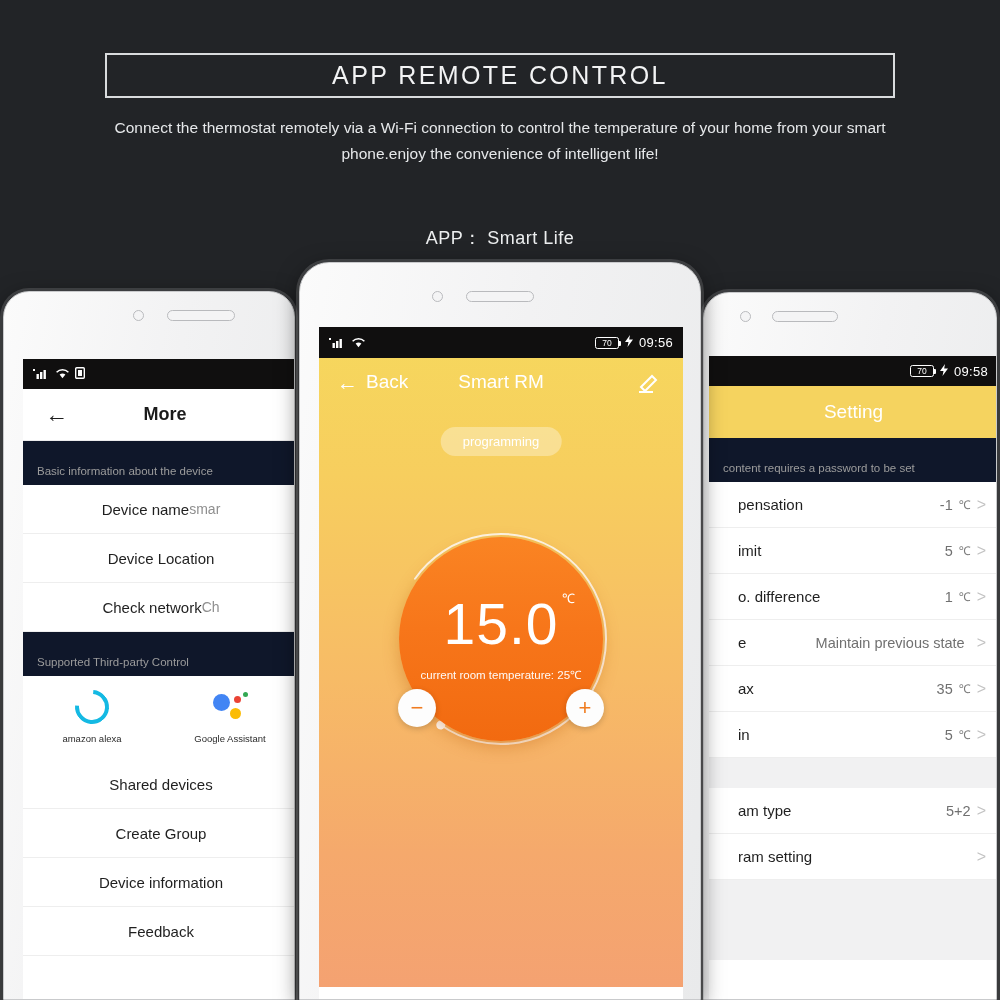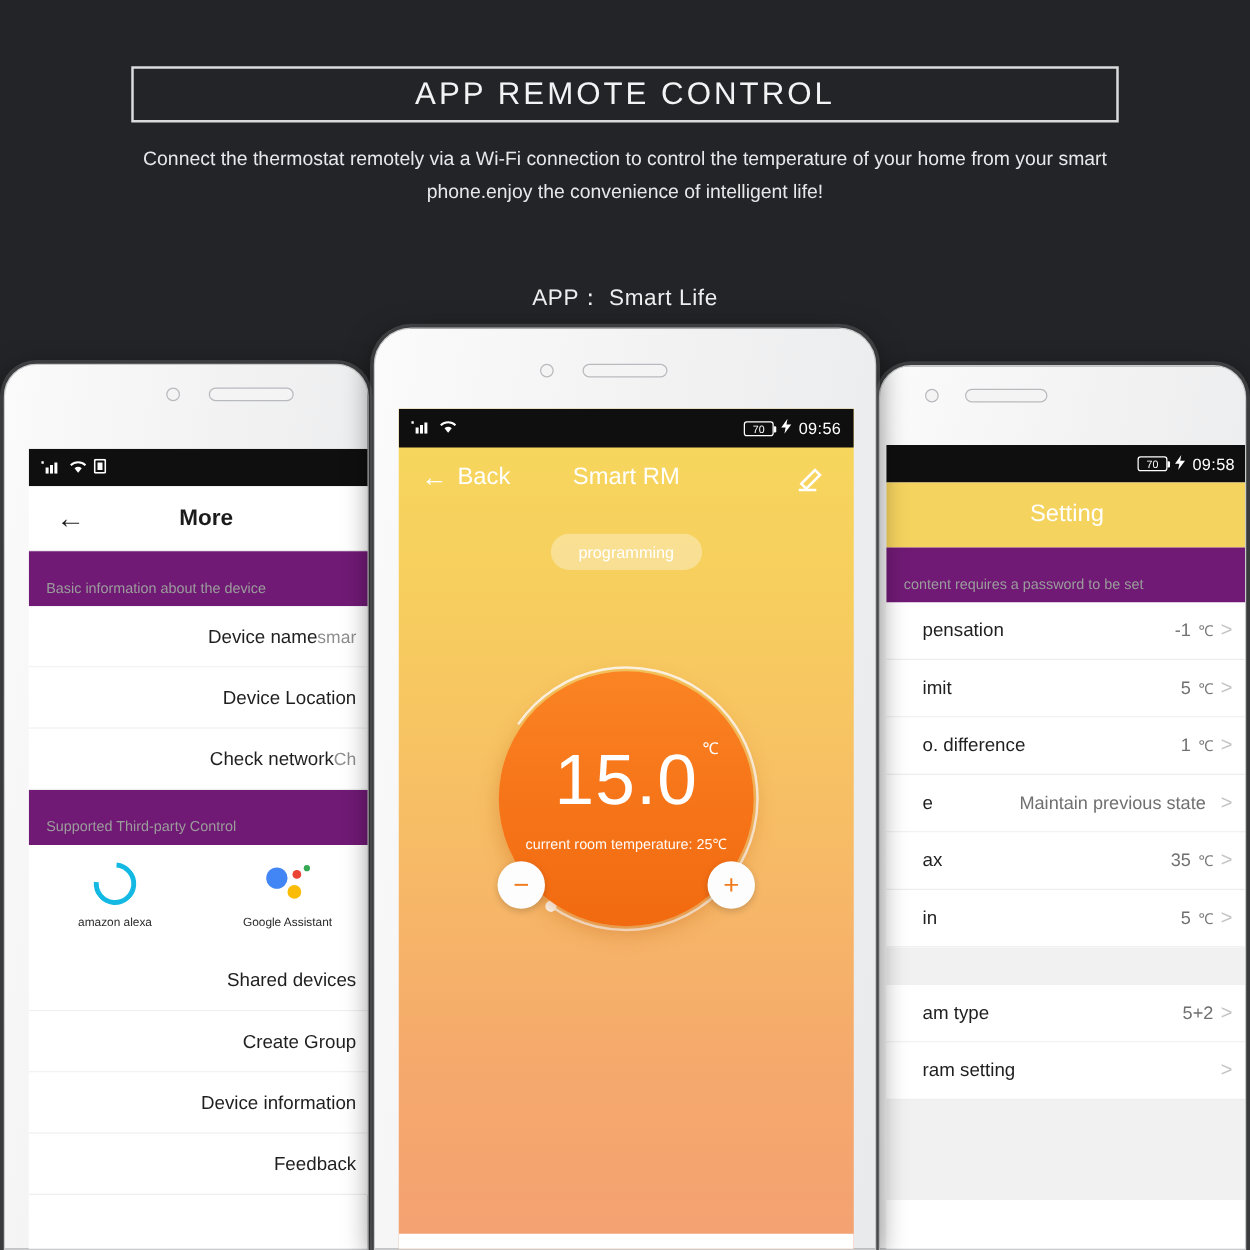--- a/index.html
+++ b/index.html
@@ -73,26 +73,26 @@
     position: absolute; left: 0; top: 30px; width: 100%; height: 52px;
     background: #fff; display: flex; align-items: center;
     border-bottom: 1px solid #ececec;
   }
   .hdr-more .back { position: absolute; left: 22px; font-size: 23px; color: #1d1d1d; line-height: 1; }
   .hdr-more .ttl {
     width: 100%; text-align: center; font-size: 18px; font-weight: bold; color: #1b1b1b;
     padding-left: 8px;
   }
   .sect-head {
-    background: #701a75; color: #9c9c9c; font-size: 11.5px;
+    background: #0f172a; color: #9c9c9c; font-size: 11.5px;
     padding: 14px 4px 8px 14px; height: 44px; display: flex; align-items: flex-end;
   }
   .row {
     background: #fff; height: 49px; display: flex; align-items: center;
-    justify-content: flex-end; padding: 0 14px;
+    justify-content: center; padding: 0 14px;
     border-bottom: 1px solid #eeeeee; font-size: 15px; color: #1f1f1f;
   }
   .row .val { color: #8e8e8e; font-size: 14px; white-space: nowrap; }
 
   .brands { background: #fff; display: flex; padding: 14px 0 16px 0; }
   .brand { flex: 1; display: flex; flex-direction: column; align-items: center; gap: 9px; }
   .brand .lbl { font-size: 9.5px; color: #2a2a2a; }
   .alexa-ring {
     width: 34px; height: 34px; border-radius: 50%;
     border: 4.5px solid #14b9e3; border-top-color: transparent; transform: rotate(-40deg);

